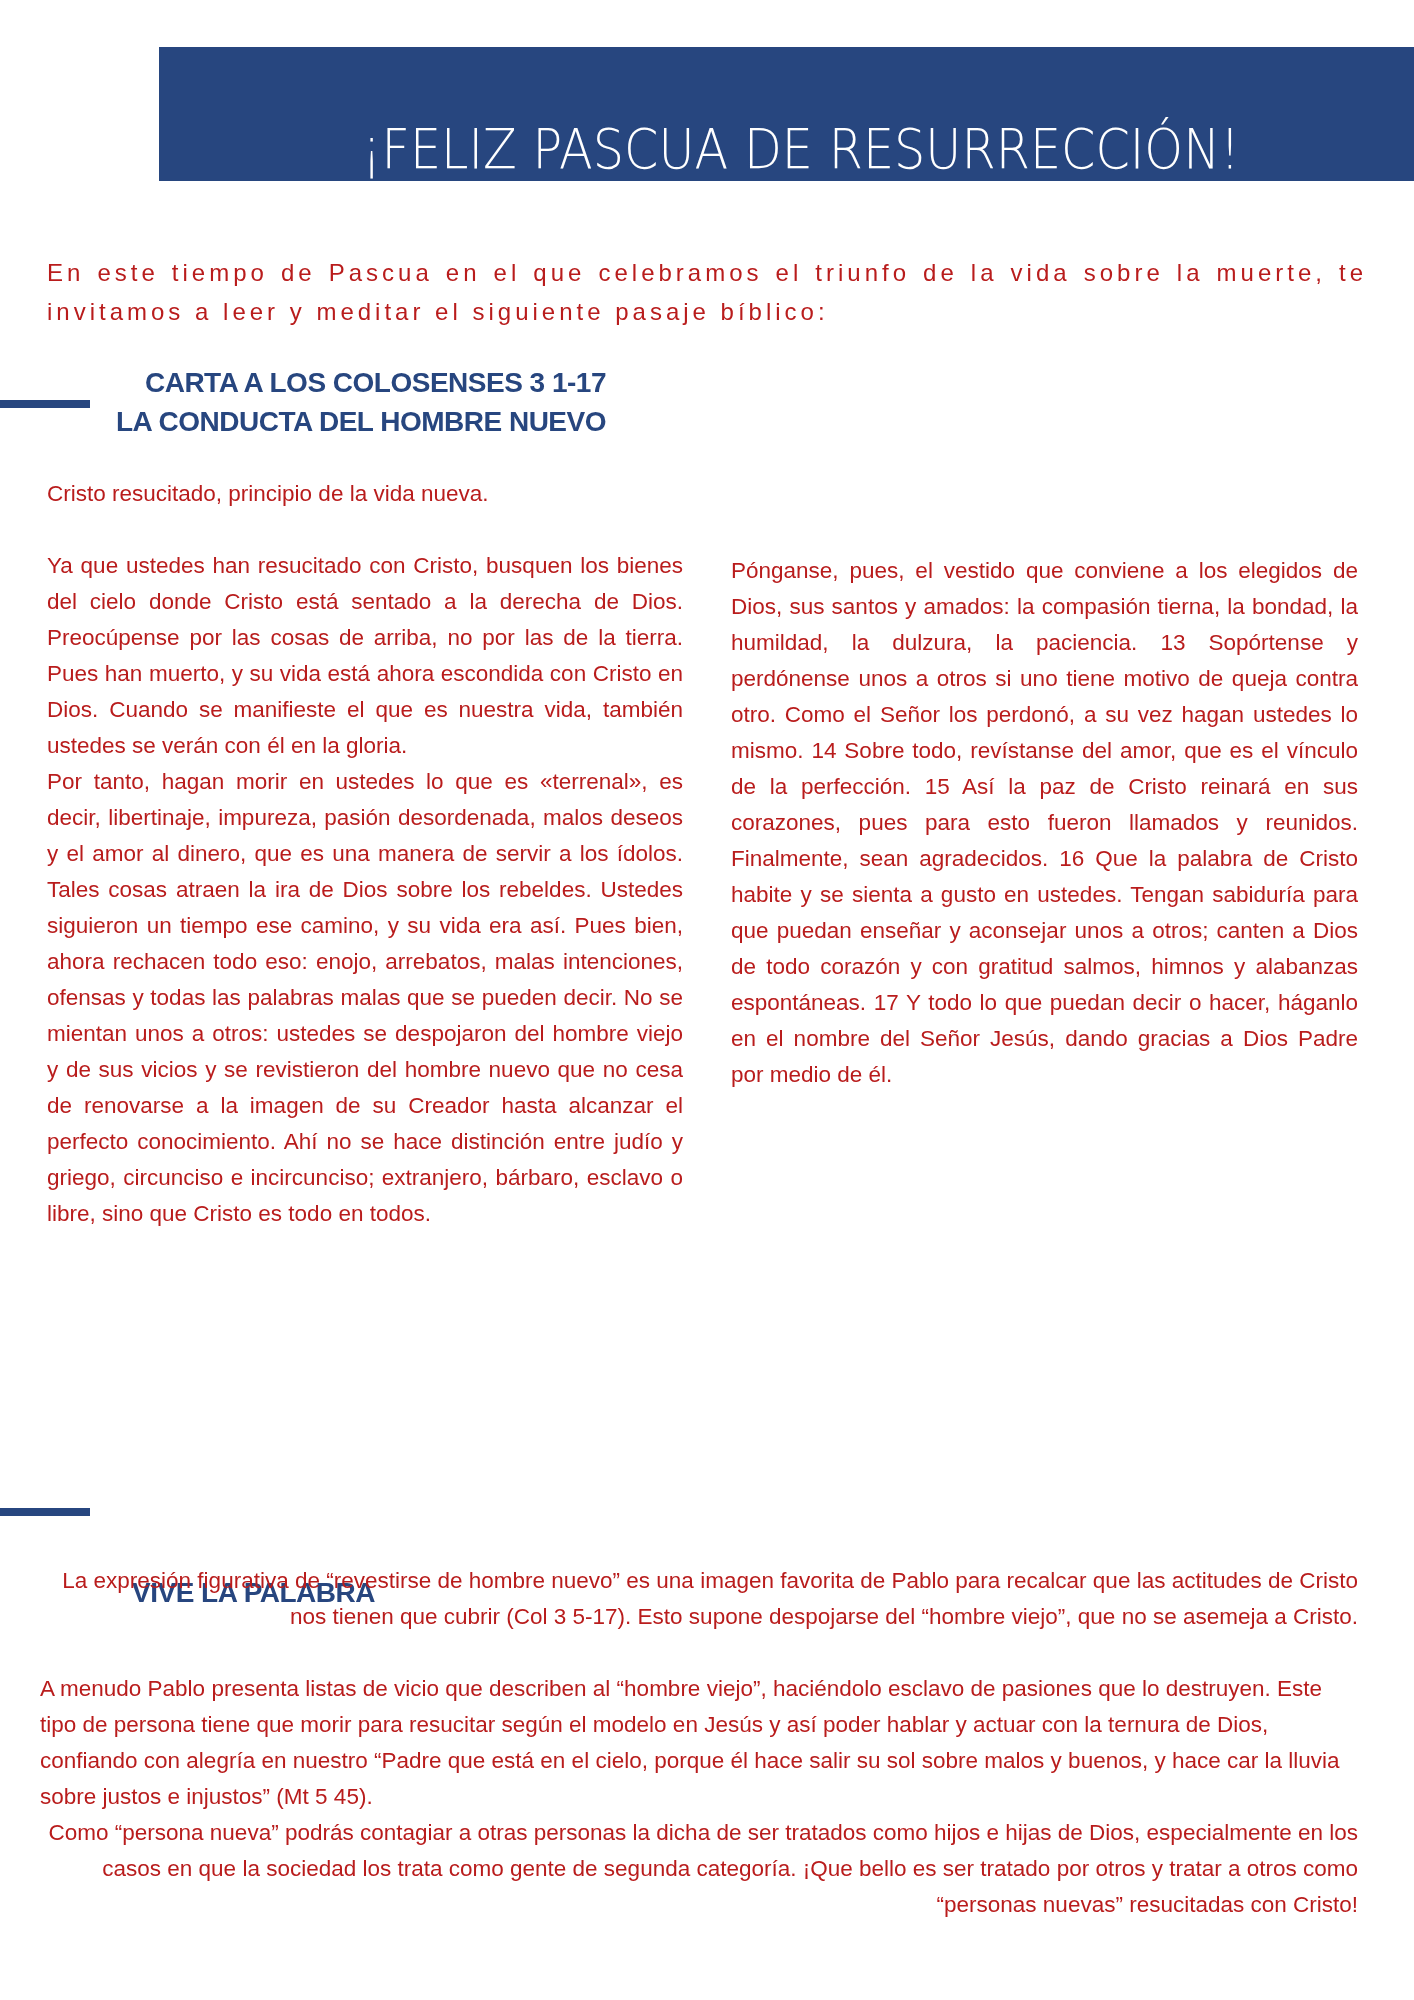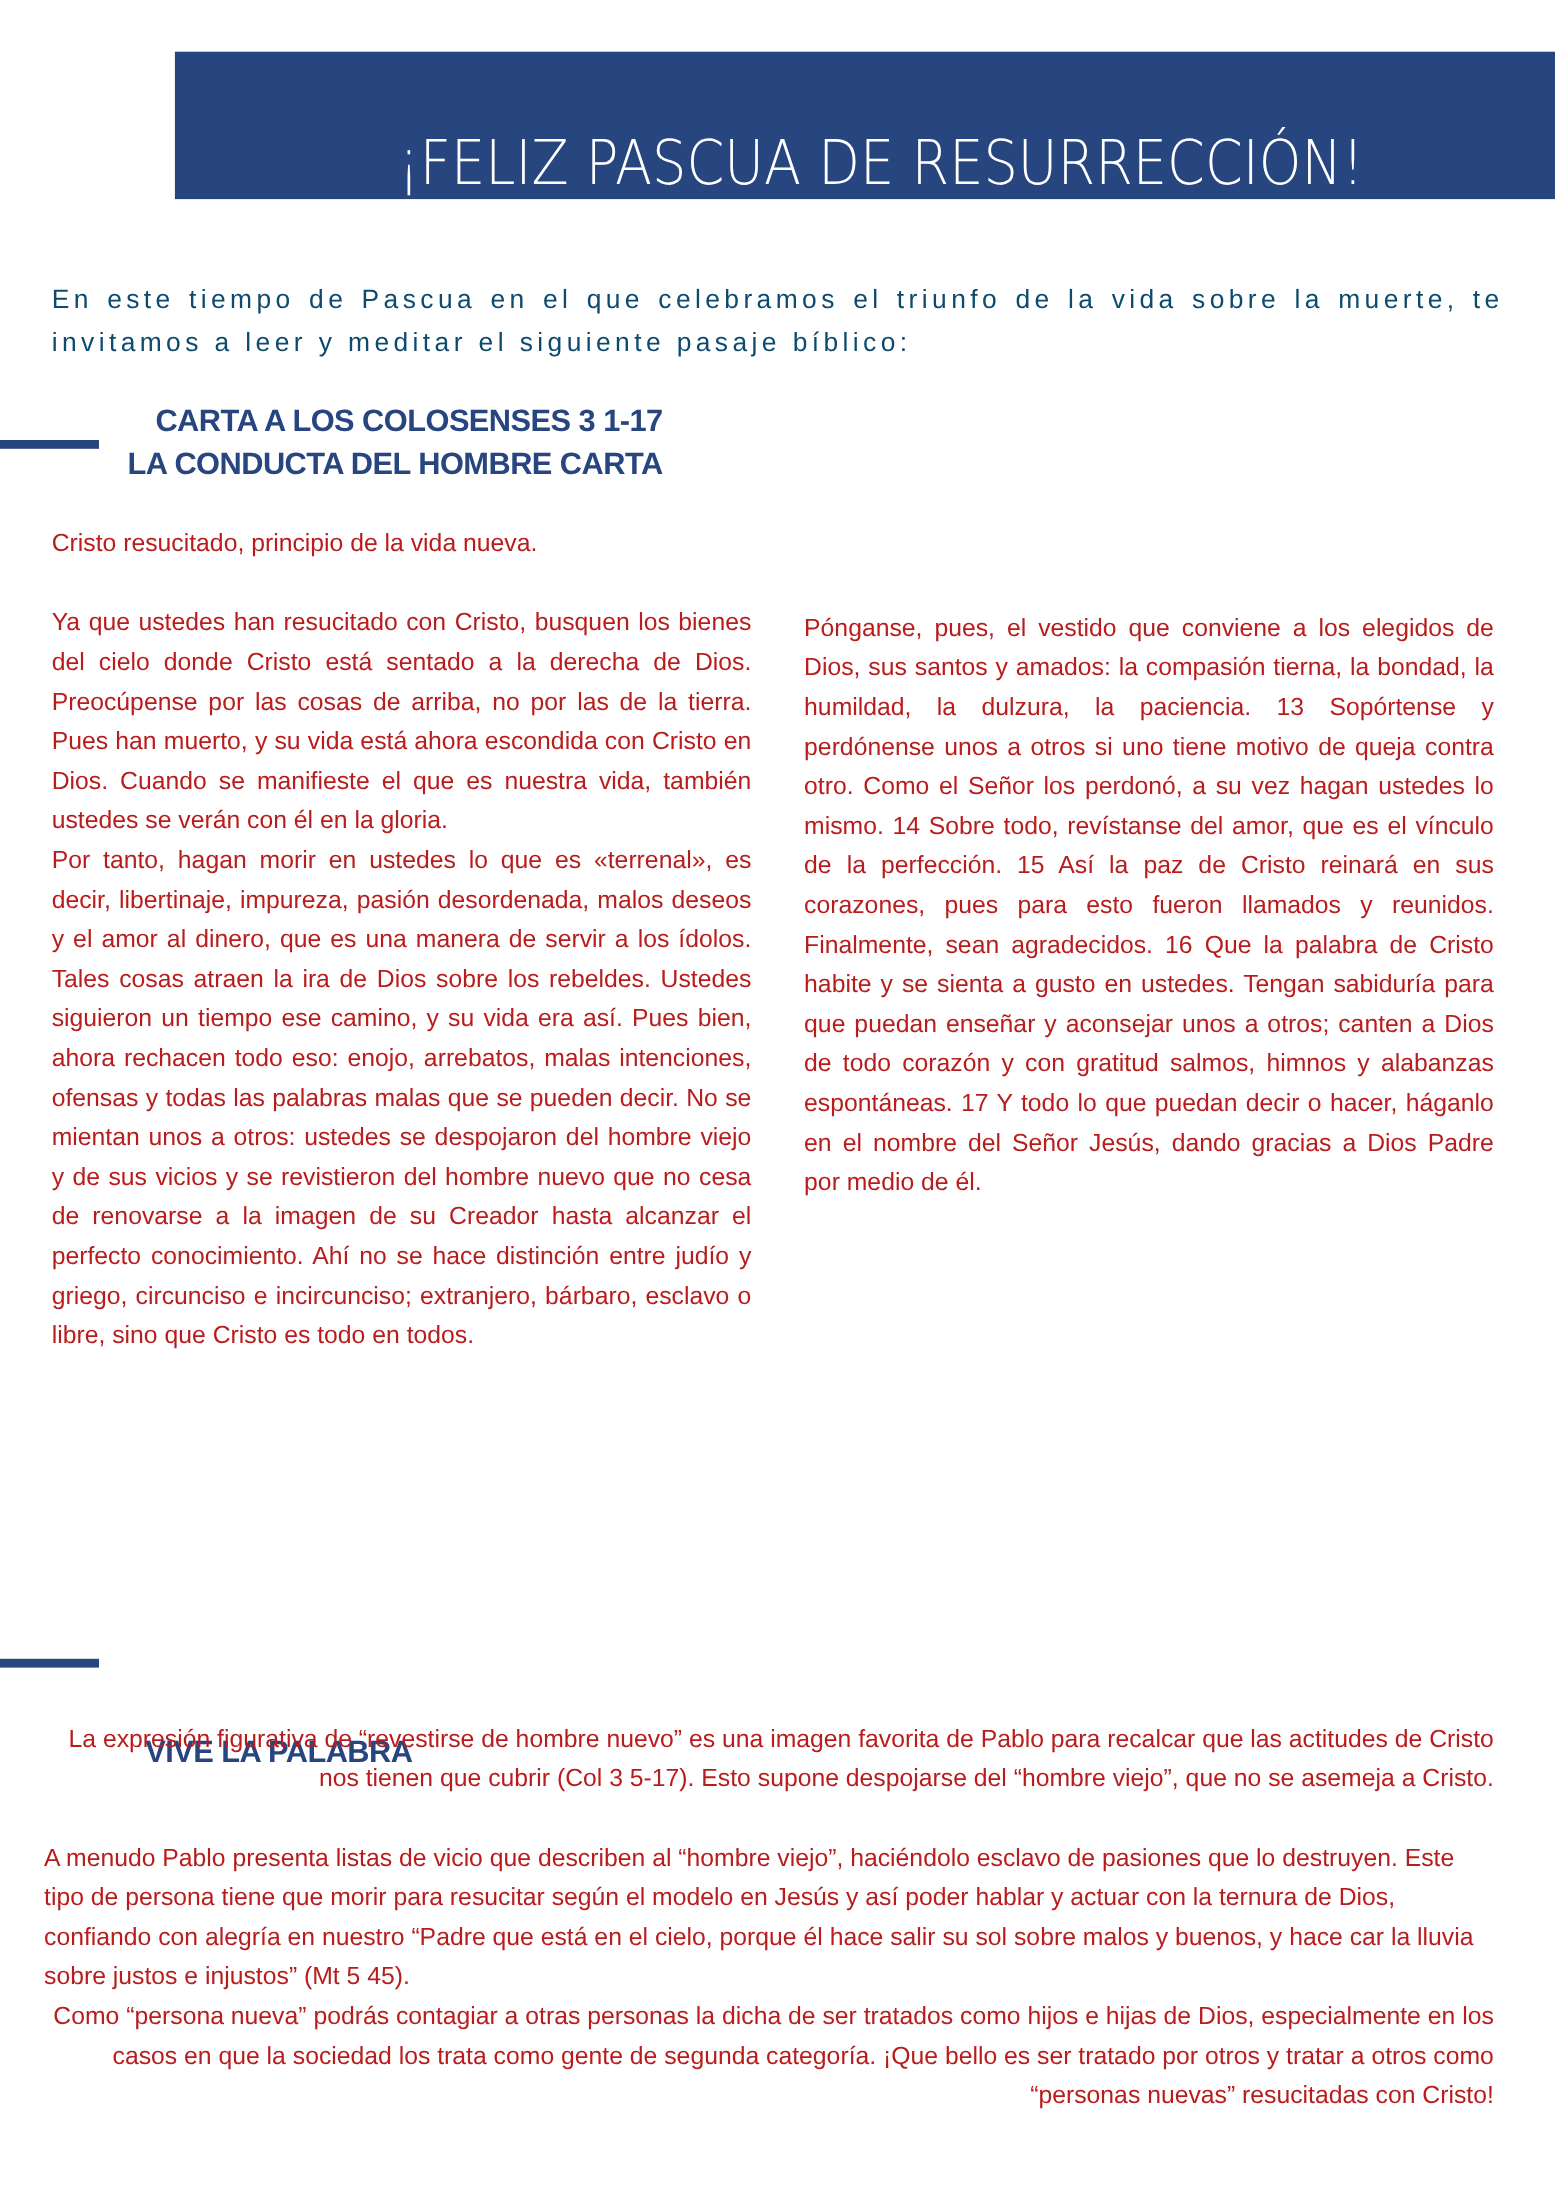--- a/index.html
+++ b/index.html
@@ -4,21 +4,21 @@
   <style>
     html, body { margin: 0; padding: 0; background: #ffffff; }
     body { width: 1414px; height: 2000px; position: relative; overflow: hidden;
            font-family: "DejaVu Sans", sans-serif; color: #222; }
     .banner { position: absolute; left: 143px; top: 47px; width: 1283px; height: 134px;
               background: #27467f; display: flex; align-items: flex-end; justify-content: center; margin-left: 16px; }
     .banner h1 { margin: 0; color: #fff; font-family: "DejaVu Sans", sans-serif; font-weight: 200;
                  font-size: 56px; letter-spacing: 0px; transform: scaleX(0.88); white-space: nowrap; }
     .intro { position: absolute; left: 47px; top: 253px; width: 1320px; font-size: 24px;
              line-height: 39px; letter-spacing: 4px; text-align: justify; text-align-last: left;
-             font-family: "Liberation Sans", sans-serif; color: #0c4a6e; }
+             font-family: "Liberation Sans", sans-serif; color: #b91c1c; }
     .accent-bar { position: absolute; left: 0; width: 90px; height: 8px; background: #27467f; }
     .section-title { position: absolute; color: #27467f; font-family: "Liberation Sans", sans-serif;
                      font-weight: bold; font-size: 28px; line-height: 39px; letter-spacing: -0.5px; text-align: right; }
     .body-text { position: absolute; font-family: Liberation Sans, sans-serif; font-size: 22.5px;
                  line-height: 36px; color: #b91c1c; text-align: justify; }
     .body-text p { margin: 0; }
     .col-left { left: 47px; top: 476px; width: 636px; }
     .col-right { left: 731px; top: 553px; width: 627px; }
     .vive-text { left: 40px; top: 1563px; width: 1318px; font-size: 22.5px; line-height: 36px; }
     .spacer { height: 36px; }
@@ -28,21 +28,21 @@
 
 <div class="banner">
   <h1>¡FELIZ PASCUA DE RESURRECCIÓN!</h1>
 </div>
 
 <div class="intro">En este tiempo de Pascua en el que celebramos el triunfo de la vida sobre la muerte, te invitamos a leer y meditar el siguiente pasaje bíblico:</div>
 
 <div class="accent-bar" style="top:400px;"></div>
 <div class="section-title" style="left:116px; top:363px;">
   <div>CARTA A LOS COLOSENSES 3 1-17</div>
-  <div>LA CONDUCTA DEL HOMBRE CARTA</div>
+  <div>LA CONDUCTA DEL HOMBRE NUEVO</div>
 </div>
 
 <div class="body-text col-left">
   <p style="text-align:left;">Cristo resucitado, principio de la vida nueva.</p>
   <div class="spacer"></div>
   <p>Ya que ustedes han resucitado con Cristo, busquen los bienes del cielo donde Cristo está sentado a la derecha de Dios. Preocúpense por las cosas de arriba, no por las de la tierra. Pues han muerto, y su vida está ahora escondida con Cristo en Dios. Cuando se manifieste el que es nuestra vida, también ustedes se verán con él en la gloria.</p>
   <p>Por tanto, hagan morir en ustedes lo que es «terrenal», es decir, libertinaje, impureza, pasión desordenada, malos deseos y el amor al dinero, que es una manera de servir a los ídolos. Tales cosas atraen la ira de Dios sobre los rebeldes. Ustedes siguieron un tiempo ese camino, y su vida era así. Pues bien, ahora rechacen todo eso: enojo, arrebatos, malas intenciones, ofensas y todas las palabras malas que se pueden decir. No se mientan unos a otros: ustedes se despojaron del hombre viejo y de sus vicios y se revistieron del hombre nuevo que no cesa de renovarse a la imagen de su Creador hasta alcanzar el perfecto conocimiento. Ahí no se hace distinción entre judío y griego, circunciso e incircunciso; extranjero, bárbaro, esclavo o libre, sino que Cristo es todo en todos.</p>
 </div>
 
 <div class="body-text col-right">

